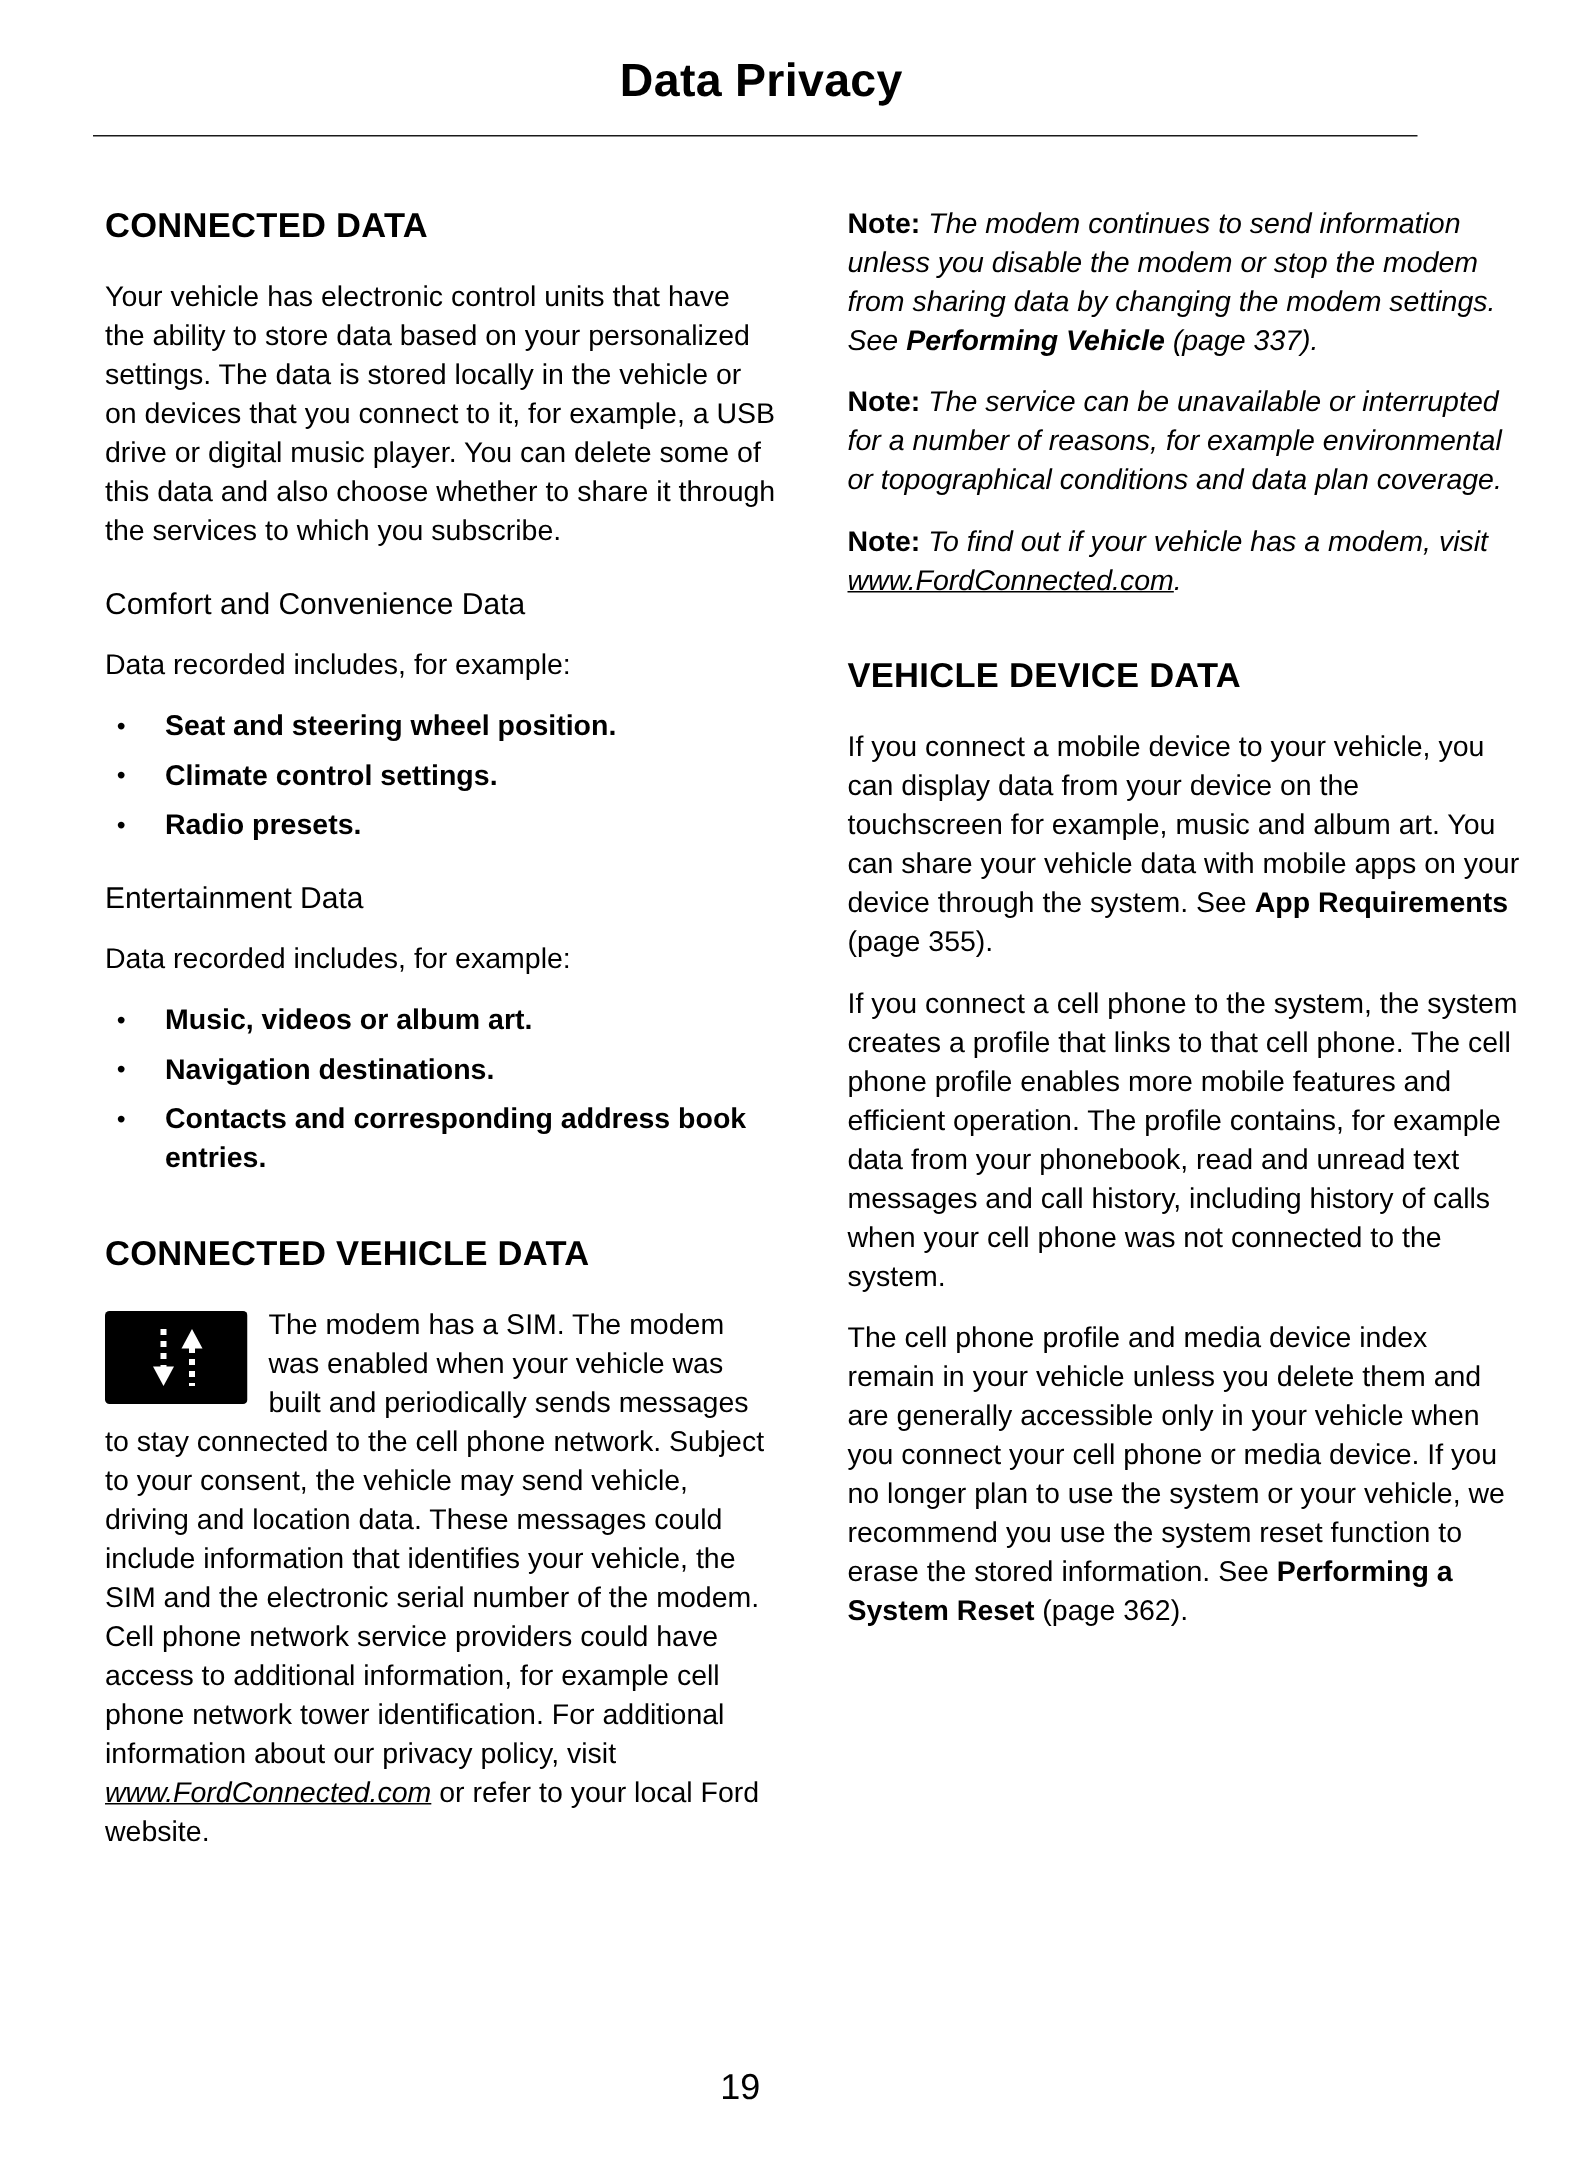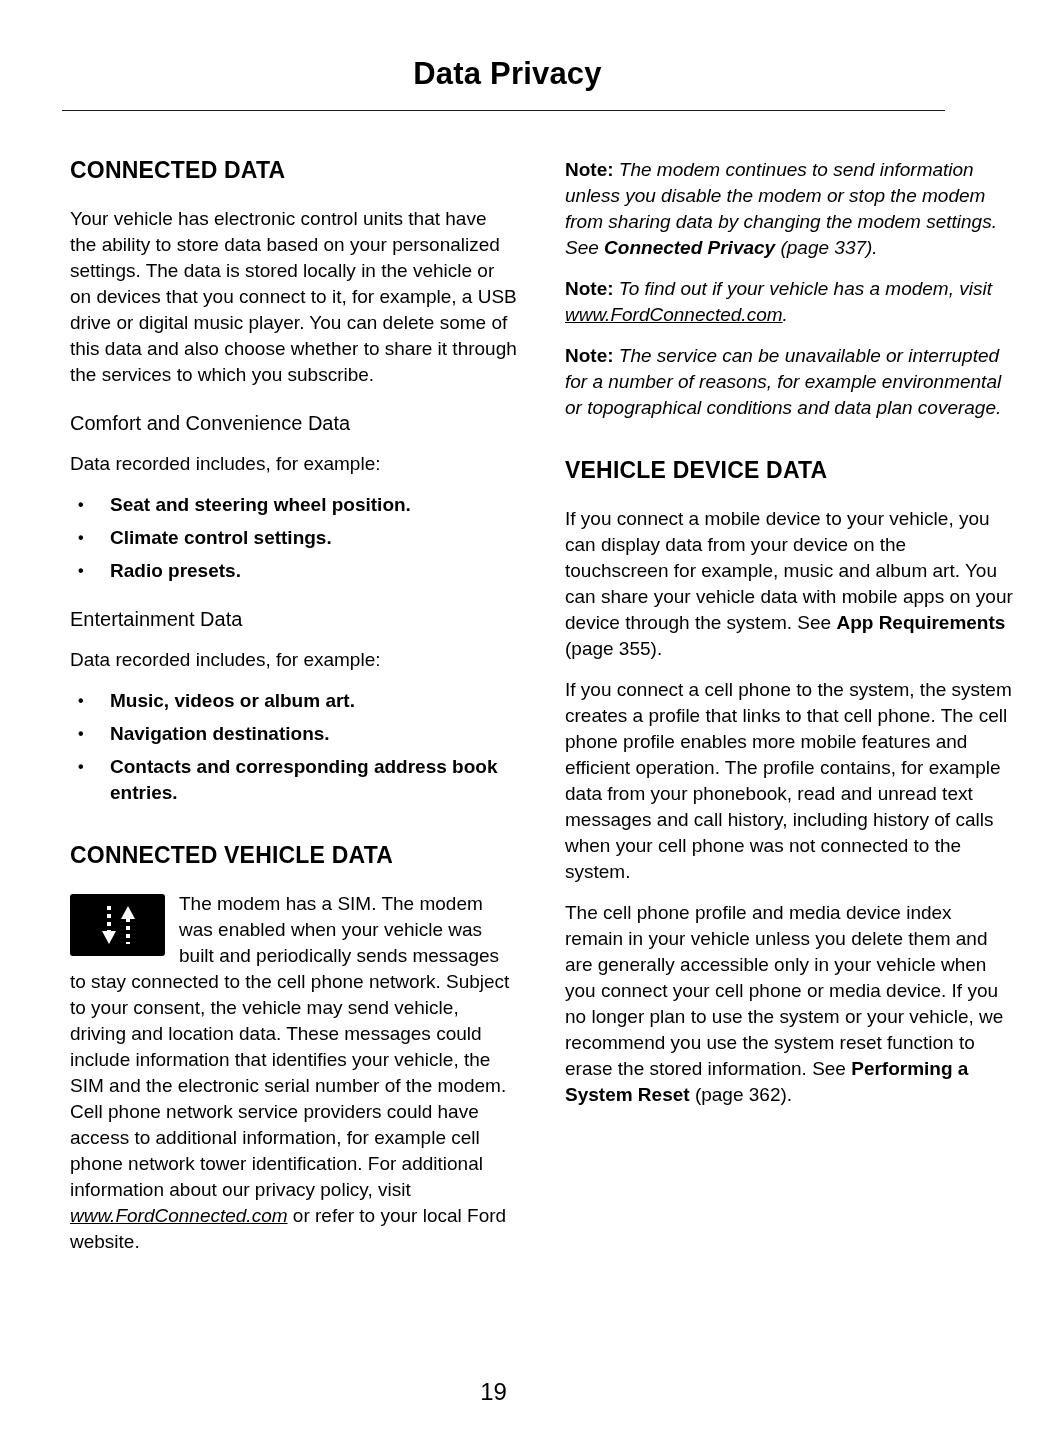--- a/index.html
+++ b/index.html
@@ -5,21 +5,21 @@
   html, body { margin: 0; padding: 0; }
   body {
     width: 1055px; height: 1448px;
     background: #ffffff; color: #000000;
     font-family: "Liberation Sans", sans-serif;
     position: relative; overflow: hidden;
   }
   .page {
     box-sizing: border-box;
     width: 987px; height: 1448px;
-    padding: 44px 42px 0 70px;
+    padding: 24px 42px 0 70px;
     position: relative;
   }
   h1.page-title {
     text-align: center;
     font-size: 31px;
     font-weight: 700;
     margin: 12px 0 18px 0;
     letter-spacing: 0.2px;
   }
   .rule {
@@ -110,23 +110,23 @@
               <line x1="39" y1="12" x2="39" y2="38" stroke="#ffffff" stroke-width="4" stroke-dasharray="4 4"></line>
               <polygon points="32,37 46,37 39,50" fill="#ffffff"></polygon>
               <line x1="58" y1="24" x2="58" y2="50" stroke="#ffffff" stroke-width="4" stroke-dasharray="4 4"></line>
               <polygon points="51,25 65,25 58,12" fill="#ffffff"></polygon>
             </svg></span><span>The modem has a SIM. The modem was enabled when your vehicle was built and periodically sends messages to stay connected to the cell phone network. Subject to your consent, the vehicle may send vehicle, driving and location data. These messages could include information that identifies your vehicle, the SIM and the electronic serial number of the modem. Cell phone network service providers could have access to additional information, for example cell phone network tower identification.  For additional information about our privacy policy, visit </span><span class="i u">www.FordConnected.com</span><span> or refer to your local Ford website.</span></p>
 
     </section>
 
     <section class="col">
 
-      <p class="body-text"><span class="b">Note: </span><span class="i">The modem continues to send information unless you disable the modem or stop the modem from sharing data by changing the modem settings. See </span><span class="b i">Connected Privacy</span><span class="i"> (page 337).</span></p>
+      <p class="body-text"><span class="b">Note: </span><span class="i">The modem continues to send information unless you disable the modem or stop the modem from sharing data by changing the modem settings. See </span><span class="b i">Performing Vehicle</span><span class="i"> (page 337).</span></p>
+      <p class="body-text"><span class="b">Note: </span><span class="i">The service can be unavailable or interrupted for a number of reasons, for example environmental or topographical conditions and data plan coverage.</span></p>
       <p class="body-text"><span class="b">Note: </span><span class="i">To find out if your vehicle has a modem, visit </span><span class="i u">www.FordConnected.com</span><span class="i">.</span></p>
-      <p class="body-text"><span class="b">Note: </span><span class="i">The service can be unavailable or interrupted for a number of reasons, for example environmental or topographical conditions and data plan coverage.</span></p>
 
       <h2 class="section-heading">VEHICLE DEVICE DATA</h2>
 
       <p class="body-text"><span>If you connect a mobile device to your vehicle, you can display data from your device on the touchscreen for example, music and album art. You can share your vehicle data with mobile apps on your device through the system.  See </span><span class="b">App Requirements</span><span> (page 355).</span></p>
       <p class="body-text"><span>If you connect a cell phone to the system, the system creates a profile that links to that cell phone. The cell phone profile enables more mobile features and efficient operation. The profile contains, for example data from your phonebook, read and unread text messages and call history, including history of calls when your cell phone was not connected to the system.</span></p>
       <p class="body-text"><span>The cell phone profile and media device index remain in your vehicle unless you delete them and are generally accessible only in your vehicle when you connect your cell phone or media device. If you no longer plan to use the system or your vehicle, we recommend you use the system reset function to erase the stored information. See </span><span class="b">Performing a System Reset</span><span> (page 362).</span></p>
 
     </section>
 
   </div>

